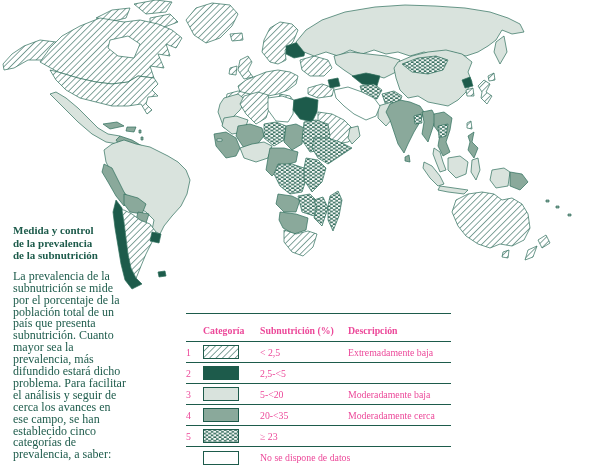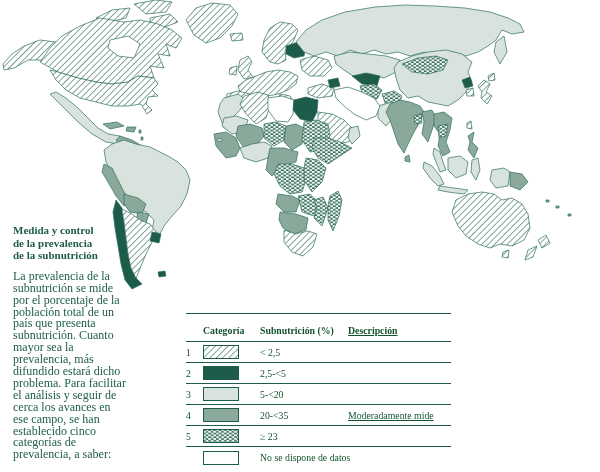--- a/index.html
+++ b/index.html
@@ -3,31 +3,31 @@
 <meta charset="utf-8">
 <style>
   html,body{margin:0;padding:0;background:#fff;}
   .page{position:relative;width:600px;height:472px;background:#ffffff;overflow:hidden;
         font-family:"Liberation Serif", serif;}
   .map-svg{position:absolute;left:0;top:0;}
   #map-regions path{stroke:#2e6e5c;stroke-width:0.7;stroke-linejoin:round;}
   .sidebar{position:absolute;left:13px;top:224px;width:122px;color:#1d5b4b;}
   .sidebar h2{font-size:11px;line-height:12.6px;margin:0 0 9px 0;font-weight:bold;white-space:pre-line;}
   .sidebar p{font-size:12px;line-height:11.9px;margin:0;white-space:pre-line;}
-  .legend{position:absolute;left:186px;top:313px;width:265px;color:#14532d;}
+  .legend{position:absolute;left:186px;top:313px;width:265px;color:#ec4899;}
   .lrow{display:flex;align-items:center;border-top:1.3px solid #1d5b4b;box-sizing:border-box;}
   .lrow.head{height:28px;font-weight:bold;font-size:9.8px;padding-top:5px;}
   .lrow.r{height:21px;font-size:9.8px;}
   #legend-rows .lrow:last-child{height:22px;}
   .c-num{width:17px;}
   .c-swatch{width:57px;display:flex;align-items:center;}
   .c-swatch svg{display:block;}
   .c-cat{width:57px;}
   .c-range{width:88px;white-space:nowrap;}
-  .c-desc{flex:1;white-space:nowrap;text-decoration:underline;}
+  .c-desc{flex:1;white-space:nowrap;}
   .c-note{white-space:nowrap;}
 </style>
 </head>
 <body>
 
 <div class="page">
 
   <svg class="map-svg" width="600" height="330" viewBox="0 0 600 330">
     <defs>
       <pattern id="pat-hatch" patternUnits="userSpaceOnUse" width="4.5" height="4.5" patternTransform="rotate(45)">
@@ -161,48 +161,50 @@
     </div>
     <div id="legend-rows">
         <div class="lrow r">
           <span class="c-num">1</span>
           <span class="c-swatch">
             <svg width="36" height="14">
               <rect x="0.5" y="0.5" width="35" height="13" fill="url(#pat-hatch)" stroke="#1d5b4b" stroke-width="1"></rect>
             </svg>
           </span>
           <span class="c-range">&lt; 2,5</span>
+          <span class="c-desc">Extremadamente baja</span>
         </div>
         <div class="lrow r">
           <span class="c-num">2</span>
           <span class="c-swatch">
             <svg width="36" height="14">
               <rect x="0.5" y="0.5" width="35" height="13" fill="#1d5b4b" stroke="#1d5b4b" stroke-width="1"></rect>
             </svg>
           </span>
           <span class="c-range">2,5-&lt;5</span>
         </div>
         <div class="lrow r">
           <span class="c-num">3</span>
           <span class="c-swatch">
             <svg width="36" height="14">
               <rect x="0.5" y="0.5" width="35" height="13" fill="#d9e3dd" stroke="#1d5b4b" stroke-width="1"></rect>
             </svg>
           </span>
           <span class="c-range">5-&lt;20</span>
+          <span class="c-desc">Moderadamente baja</span>
         </div>
         <div class="lrow r">
           <span class="c-num">4</span>
           <span class="c-swatch">
             <svg width="36" height="14">
               <rect x="0.5" y="0.5" width="35" height="13" fill="#8aa99b" stroke="#1d5b4b" stroke-width="1"></rect>
             </svg>
           </span>
           <span class="c-range">20-&lt;35</span>
-          <span class="c-desc">Moderadamente mide</span>
+          <span class="c-desc">Moderadamente cerca</span>
         </div>
         <div class="lrow r">
           <span class="c-num">5</span>
           <span class="c-swatch">
             <svg width="36" height="14">
               <rect x="0.5" y="0.5" width="35" height="13" fill="url(#pat-waffle)" stroke="#1d5b4b" stroke-width="1"></rect>
             </svg>
           </span>
           <span class="c-range">≥ 23</span>
         </div>

